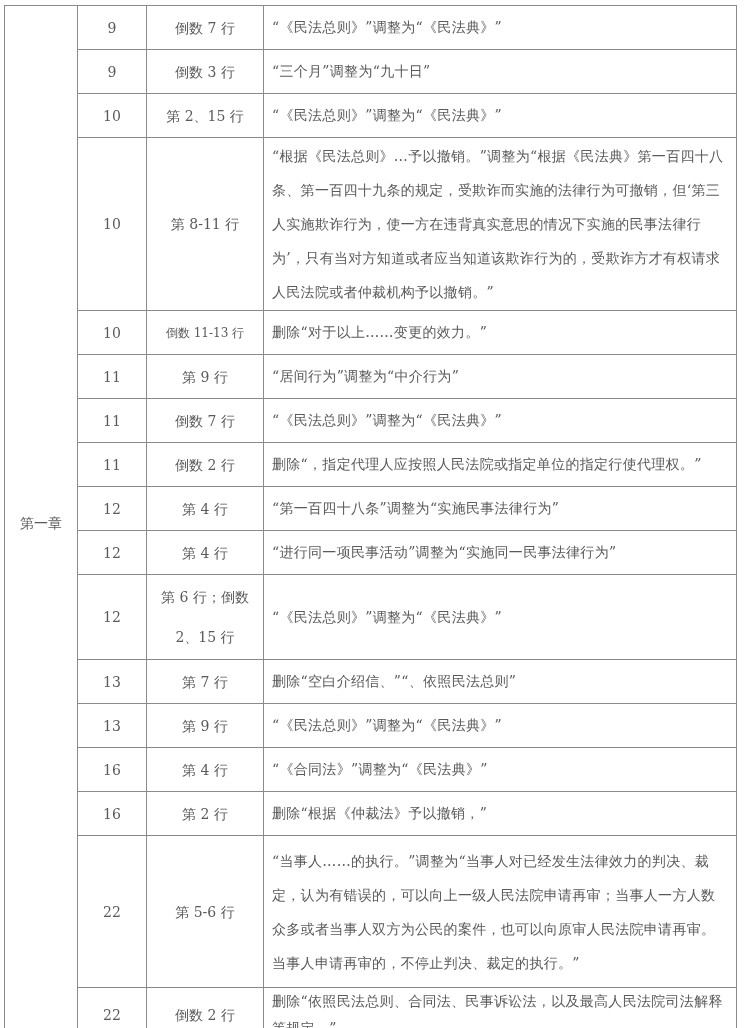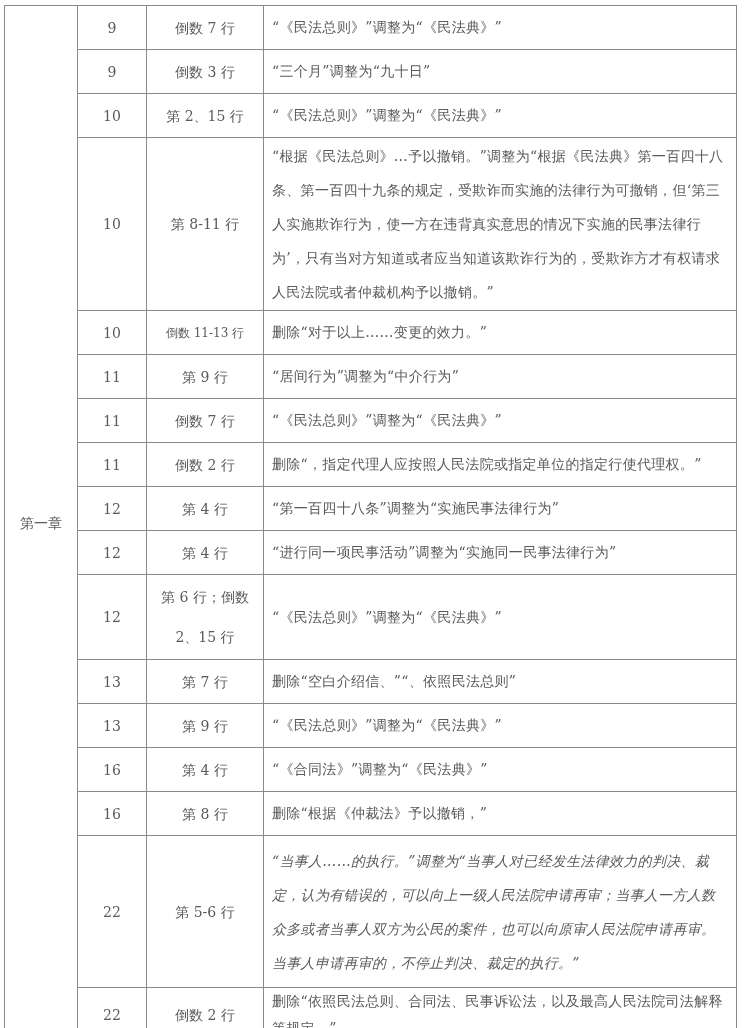--- a/index.html
+++ b/index.html
@@ -84,27 +84,27 @@
         <td class="line">第 9 行</td>
         <td class="desc">“《民法总则》”调整为“《民法典》”</td>
       </tr>
       <tr style="height: 42px;">
         <td class="page">16</td>
         <td class="line">第 4 行</td>
         <td class="desc">“《合同法》”调整为“《民法典》”</td>
       </tr>
       <tr style="height: 42px;">
         <td class="page">16</td>
-        <td class="line">第 8 行</td>
+        <td class="line">第 2 行</td>
         <td class="desc">删除“根据《仲裁法》予以撤销，”</td>
       </tr>
       <tr style="height: 152px;">
         <td class="page">22</td>
         <td class="line">第 5-6 行</td>
-        <td class="desc" style="line-height: 34px; font-style: italic;">“当事人……的执行。”调整为“当事人对已经发生法律效力的判决、裁定，认为有错误的，可以向上一级人民法院申请再审；当事人一方人数众多或者当事人双方为公民的案件，也可以向原审人民法院申请再审。当事人申请再审的，不停止判决、裁定的执行。”</td>
+        <td class="desc" style="line-height: 34px;">“当事人……的执行。”调整为“当事人对已经发生法律效力的判决、裁定，认为有错误的，可以向上一级人民法院申请再审；当事人一方人数众多或者当事人双方为公民的案件，也可以向原审人民法院申请再审。当事人申请再审的，不停止判决、裁定的执行。”</td>
       </tr>
       <tr style="height: 55px;">
         <td class="page">22</td>
         <td class="line">倒数 2 行</td>
         <td class="desc" style="line-height: 27px;">删除“依照民法总则、合同法、民事诉讼法，以及最高人民法院司法解释等规定，”</td>
       </tr>
     </tbody>
 </table>
 
 </body></html>

